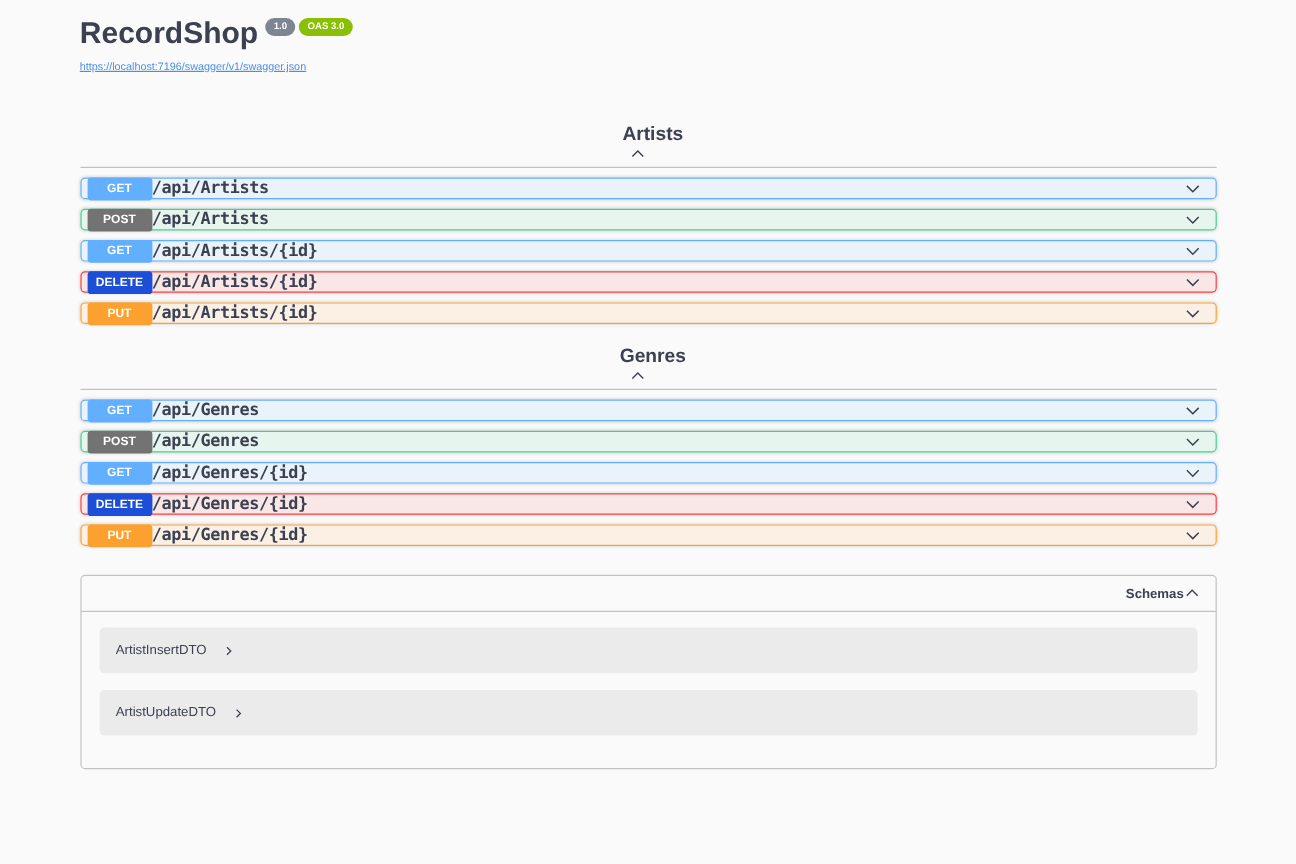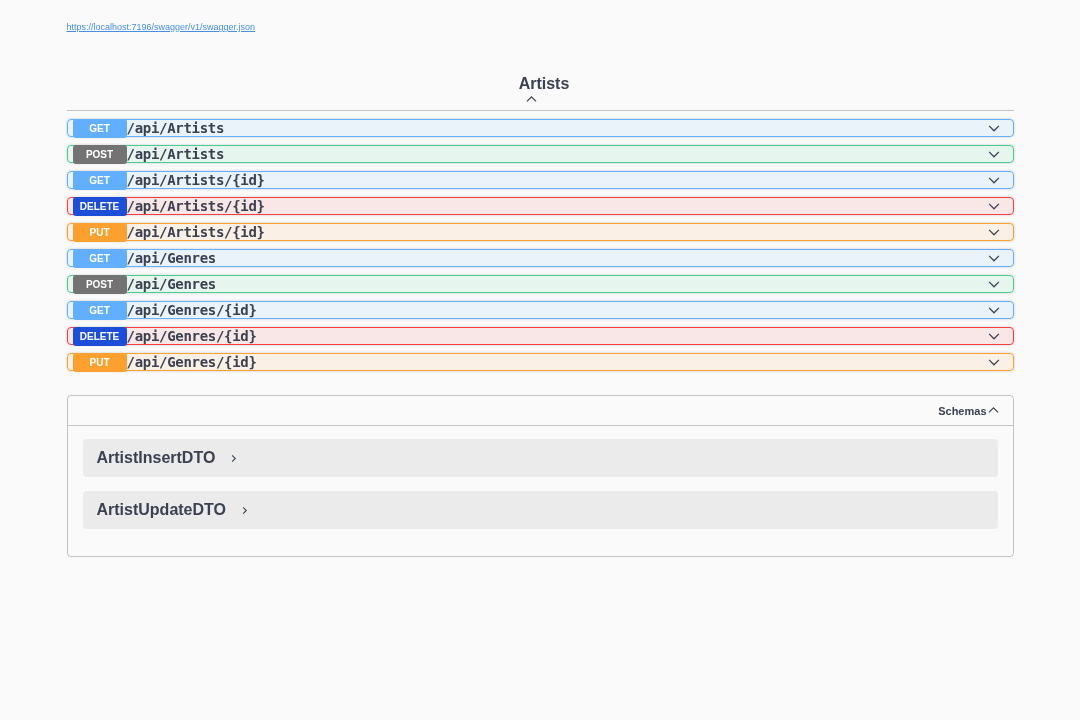--- a/index.html
+++ b/index.html
@@ -136,32 +136,35 @@
     display: flex;
     align-items: center;
     height: 38px;
     background: #ebebeb;
     border-radius: 4px;
     margin-bottom: 14px;
     padding-left: 14px;
     cursor: pointer;
   }
   .model-row .model-name {
-    font-size: 16px;
-    font-weight: 700;
+    font-size: 11px;
+    font-weight: 400;
     color: #3b4151;
   }
   .model-row .chev { margin-left: 14px; }
 </style>
 </head>
 <body>
 
 <div class="container">
 
   <div class="info">
+    <div class="title">
+      <span>RecordShop</span><span class="badge version">1.0</span><span class="badge oas">OAS 3.0</span>
+    </div>
     <a class="spec-link">https://localhost:7196/swagger/v1/swagger.json</a>
   </div>
 
   <div class="tag-header first">
     <h3>Artists</h3>
     <span class="chev">
       <svg width="13" height="13" viewBox="0 0 20 20">
           <path d="M3 13 L10 6 L17 13" fill="none" stroke="#3b4151" stroke-width="1.8"></path>
         </svg>
     </span>
@@ -206,20 +209,28 @@
   <div class="opblock put">
     <span class="method">PUT</span>
     <span class="path">/api/Artists/{id}</span>
     <span class="chev">
         <svg width="14" height="14" viewBox="0 0 20 20">
           <path d="M3 7 L10 14 L17 7" fill="none" stroke="#3b4151" stroke-width="1.8"></path>
         </svg>
       </span>
   </div>
 
+  <div class="tag-header">
+    <h3>Genres</h3>
+    <span class="chev">
+      <svg width="13" height="13" viewBox="0 0 20 20">
+          <path d="M3 13 L10 6 L17 13" fill="none" stroke="#3b4151" stroke-width="1.8"></path>
+        </svg>
+    </span>
+  </div>
 
   <div class="opblock get">
     <span class="method">GET</span>
     <span class="path">/api/Genres</span>
     <span class="chev">
         <svg width="14" height="14" viewBox="0 0 20 20">
           <path d="M3 7 L10 14 L17 7" fill="none" stroke="#3b4151" stroke-width="1.8"></path>
         </svg>
       </span>
   </div>

